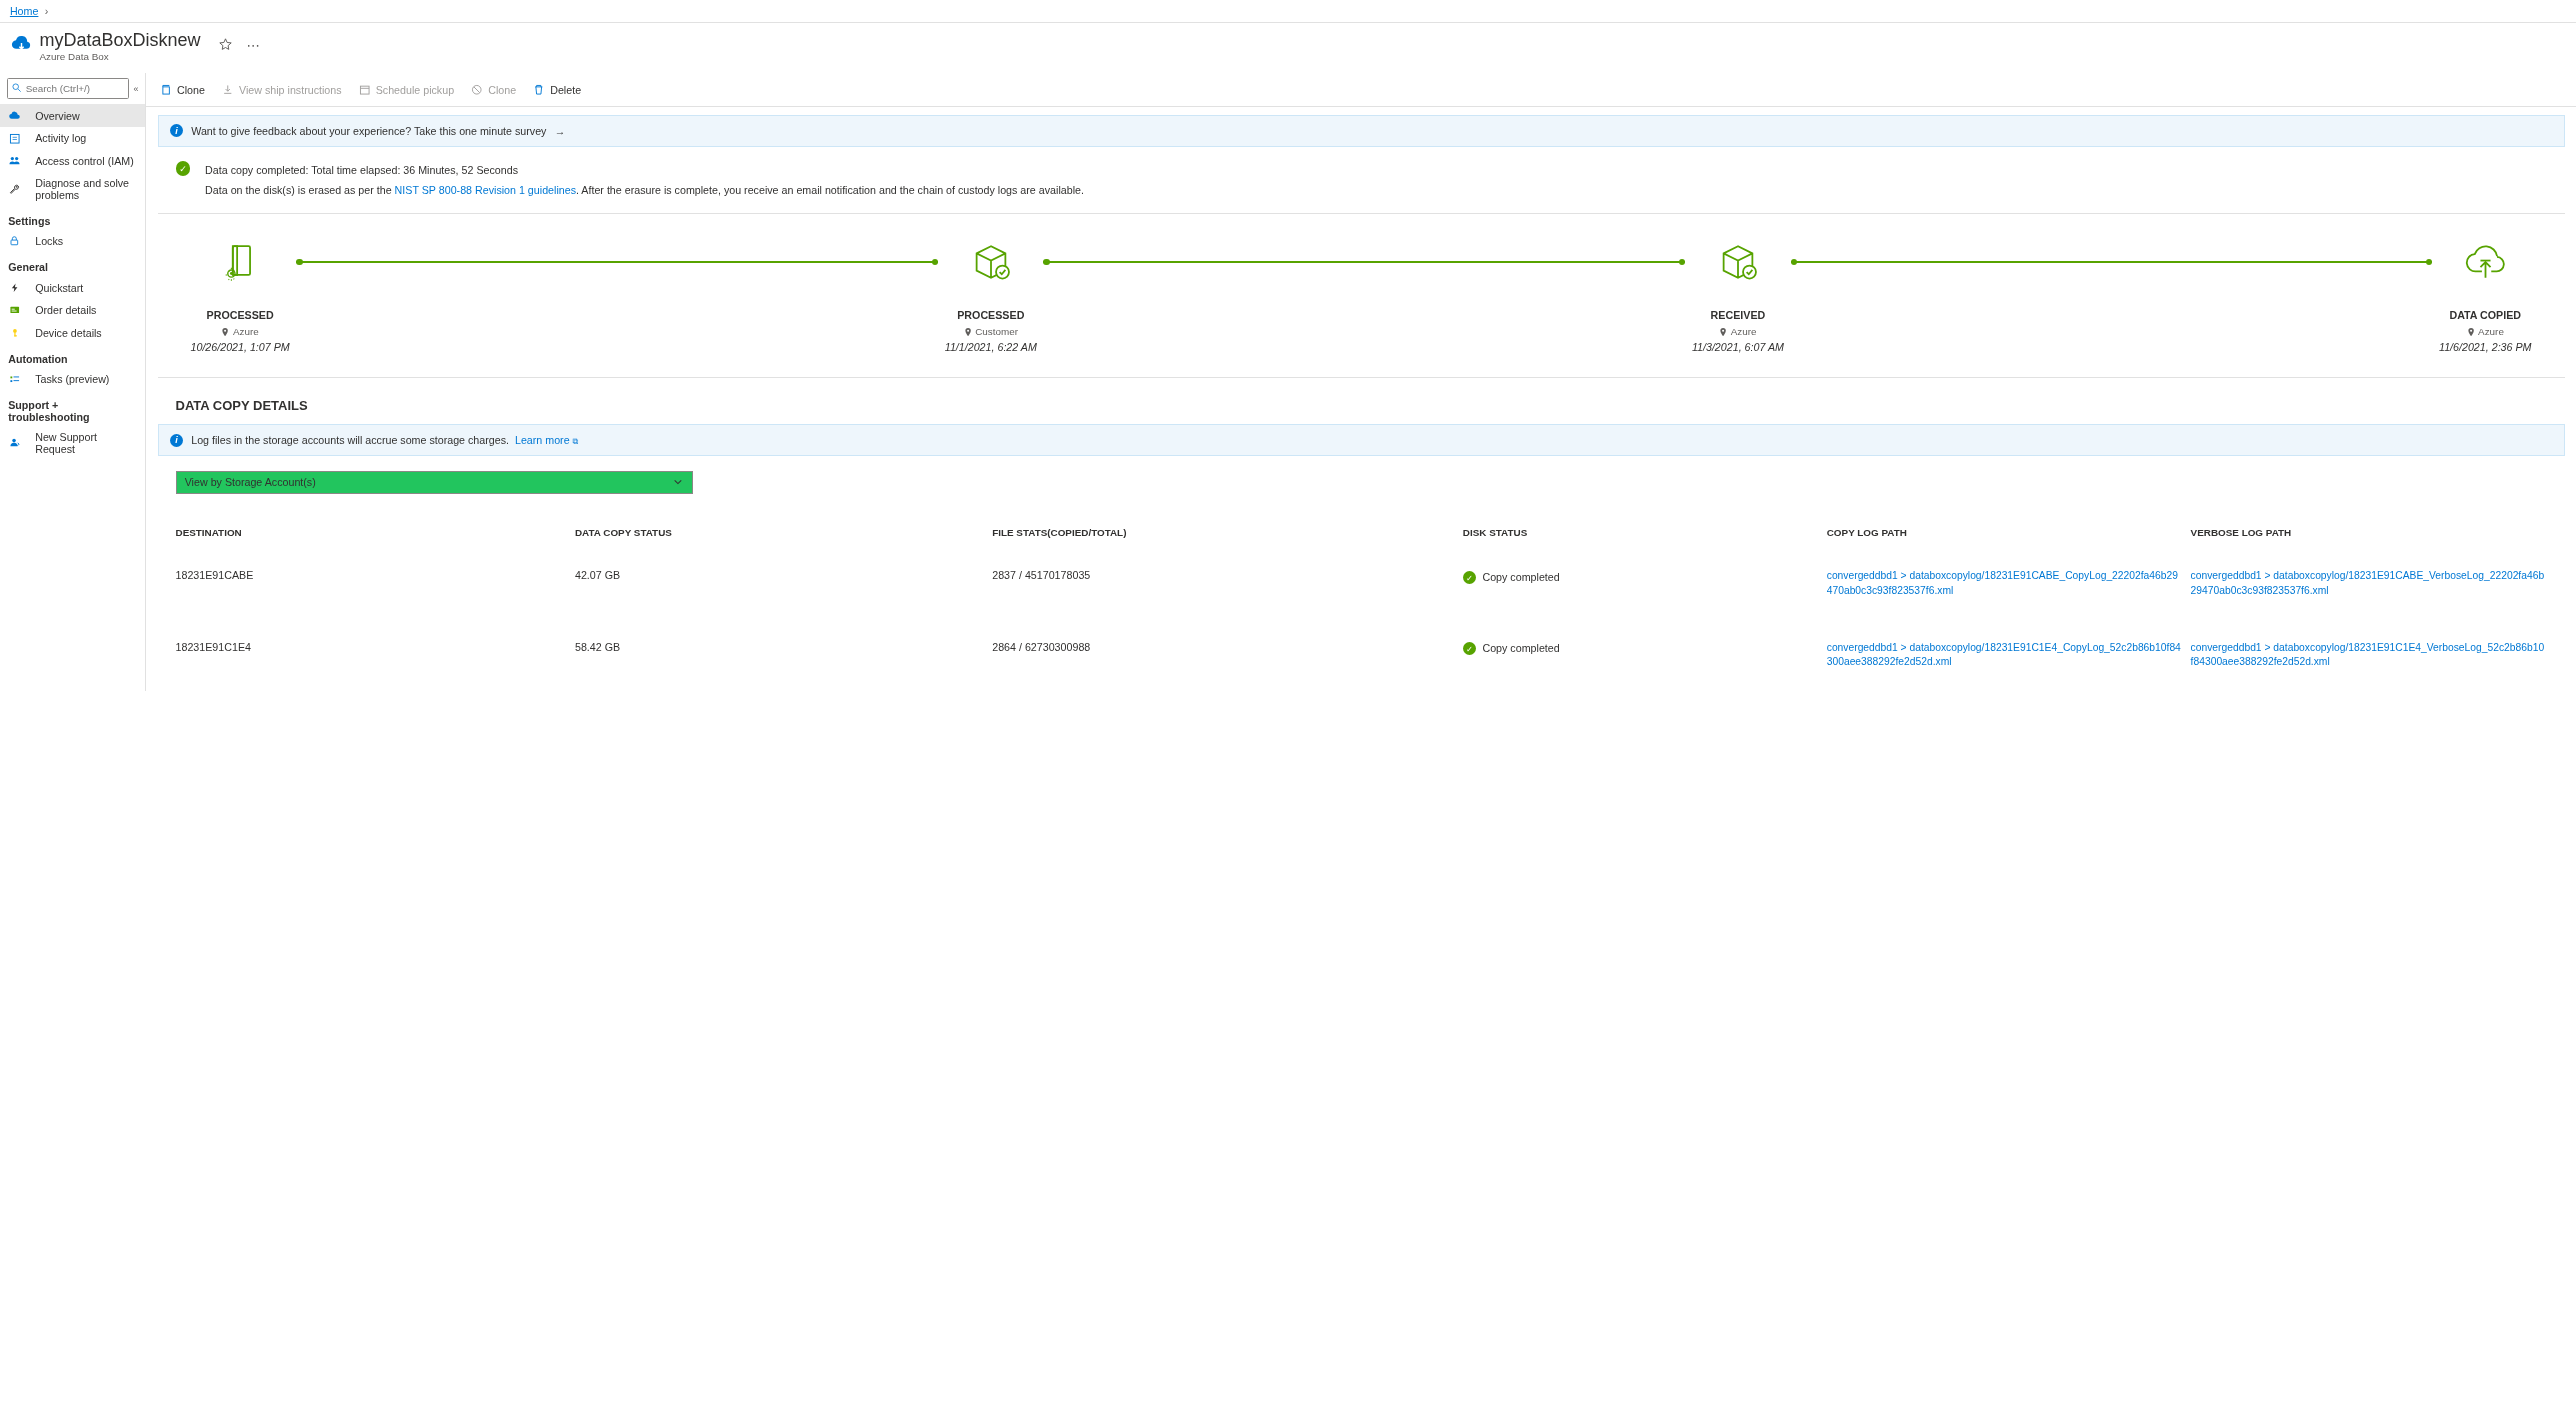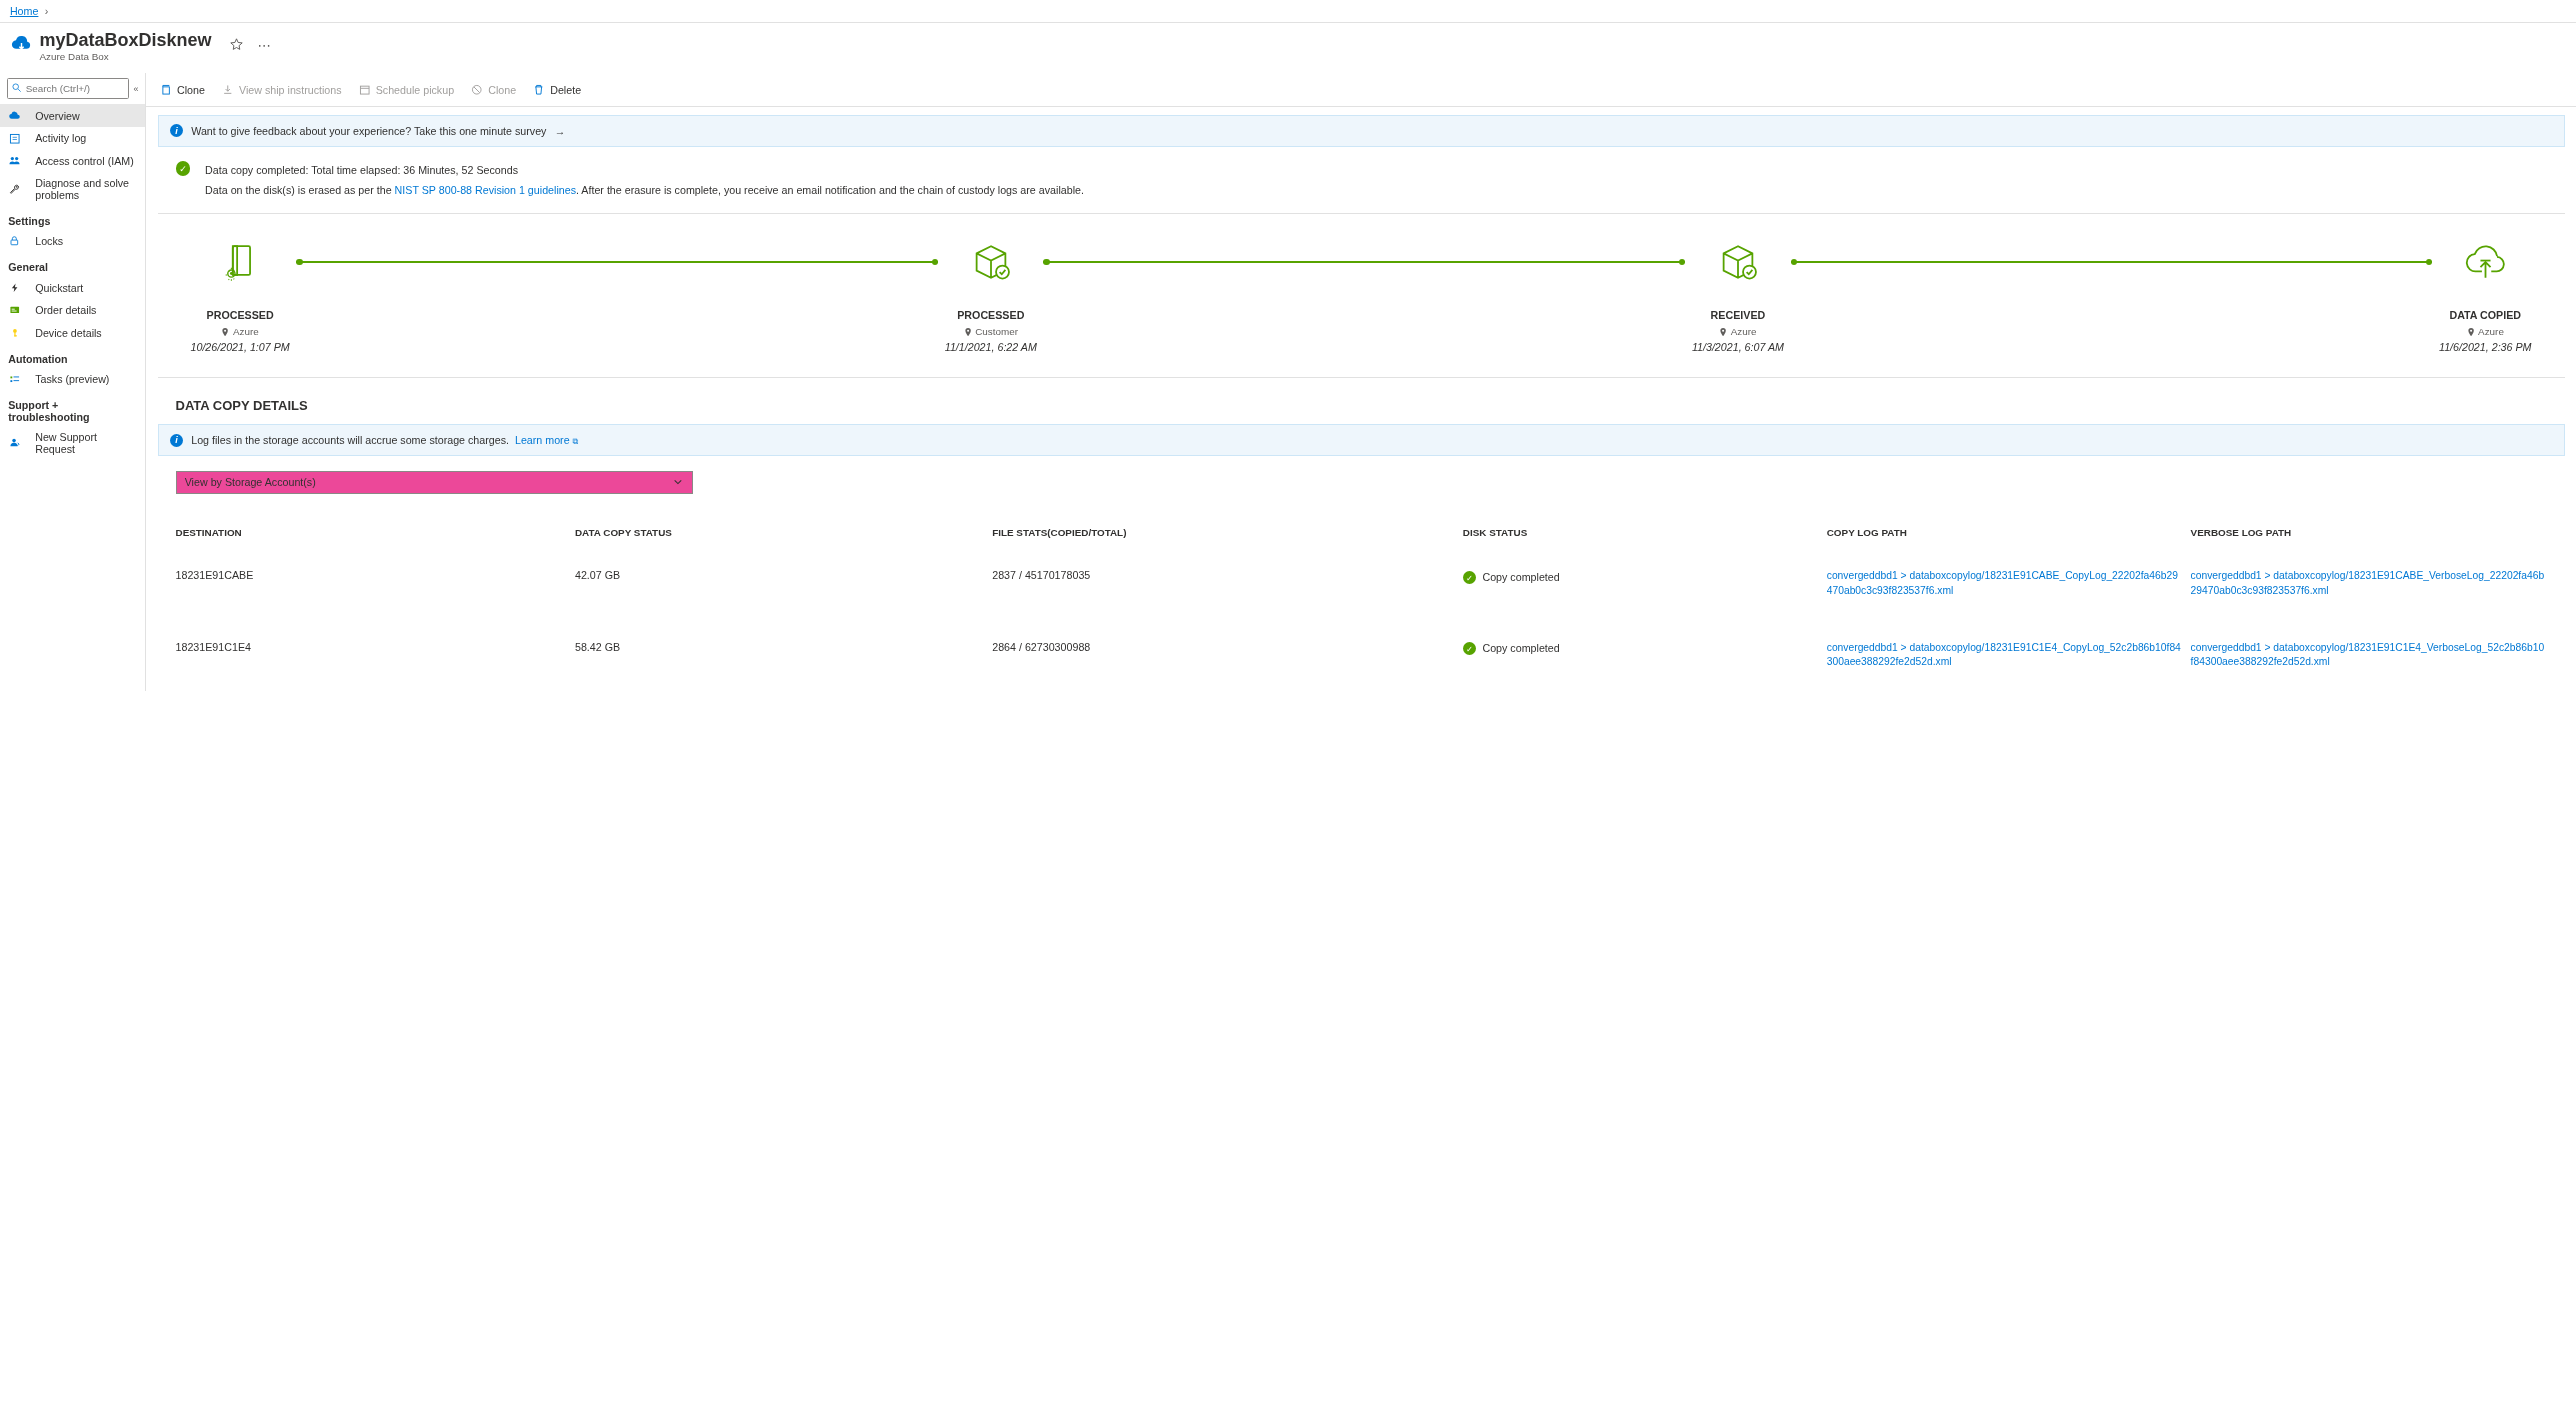--- a/index.html
+++ b/index.html
@@ -6,21 +6,21 @@
 body { font-family: "Segoe UI", -apple-system, sans-serif; font-size: 10.7px; color: #323130; background: #fff; }
 a { color: #0078d4; text-decoration: none; }
 
 .breadcrumb { padding: 4.9px 9.9px; border-bottom: 0.8px solid #e1e1e1; font-size: 10.7px; }
 .breadcrumb a { text-decoration: underline; }
 .breadcrumb .chev { color: #605e5c; margin: 0 3.3px; }
 
 .header { display: flex; align-items: flex-start; padding: 8.2px 9.9px 11.5px; }
 .header-icon { width: 23px; height: 23px; margin-right: 6.6px; margin-top: 1.6px; flex-shrink: 0; }
 .header-titles { flex: 0 0 auto; }
-.header-title { font-size: 18px; font-weight: 700; line-height: 1.1; }
+.header-title { font-size: 18px; font-weight: 400; line-height: 1.1; }
 .header-subtitle { font-size: 9.9px; color: #605e5c; }
 .header-actions { margin-left: 14.8px; display: flex; align-items: center; gap: 8.2px; padding-top: 3.3px; }
 .icon-btn { background: none; border: none; cursor: pointer; color: #605e5c; padding: 3.3px; }
 
 .layout { display: flex; }
 .sidebar { width: 146px; flex-shrink: 0; border-right: 0.8px solid #e1e1e1; padding-bottom: 16.4px; }
 .search-row { display: flex; align-items: center; padding: 4.9px 6.6px; gap: 4.9px; }
 .search-box { flex: 1; display: flex; align-items: center; border: 0.8px solid #8a8886; border-radius: 1.6px; padding: 1.6px 4.9px; background: #fff; }
 .search-box input { border: none; outline: none; width: 100%; font-size: 9.9px; padding: 2.5px 0; }
 .collapse-btn { background: none; border: none; cursor: pointer; color: #605e5c; font-size: 9px; }
@@ -56,21 +56,21 @@
 .conn-line { flex: 1; height: 1.6px; background: #57a300; position: relative; }
 .conn-line::before, .conn-line::after { content: ""; position: absolute; width: 6.6px; height: 6.6px; border-radius: 50%; background: #57a300; top: -2.5px; }
 .conn-line::before { left: 0; }
 .conn-line::after { right: 0; }
 
 .section-title { font-size: 13px; font-weight: 600; padding: 19.7px 18px 11.5px; margin: 0 11.5px; }
 .info-bar2 { margin: 0 11.5px; background: #eef6fc; border: 0.8px solid #cde6f7; padding: 8.2px 11.5px; display: flex; align-items: center; gap: 8.2px; font-size: 10.7px; }
 .ext-icon { font-size: 8.2px; }
 
 .select-row { padding: 14.8px 18px; margin: 0 11.5px; }
-.select-box { width: 517px; border: 0.8px solid #8a8886; padding: 4.9px 8.2px; display: flex; justify-content: space-between; align-items: center; cursor: pointer; background: #ec4899; font-size: 10.7px; }
+.select-box { width: 517px; border: 0.8px solid #8a8886; padding: 4.9px 8.2px; display: flex; justify-content: space-between; align-items: center; cursor: pointer; background: #22c55e; font-size: 10.7px; }
 
 .table { margin: 8.2px 11.5px 0; padding: 0 18px; }
 .thead, .trow { display: grid; grid-template-columns: 1.1fr 1.15fr 1.3fr 1fr 1fr 1fr; gap: 8px; align-items: flex-start; }
 .thead { font-size: 9.9px; font-weight: 600; padding: 9.9px 0; }
 .trow { padding: 21.3px 0; font-size: 10.7px; }
 .link-cell { color: #0078d4; word-break: break-all; font-size: 10.3px; line-height: 1.4; }
 .disk-status { display: flex; align-items: center; gap: 6.6px; }
 .disk-status .check-circle { width: 13px; height: 13px; font-size: 8.2px; }
 .pin-icon { width: 8.2px; height: 8.2px; }
 </style>

